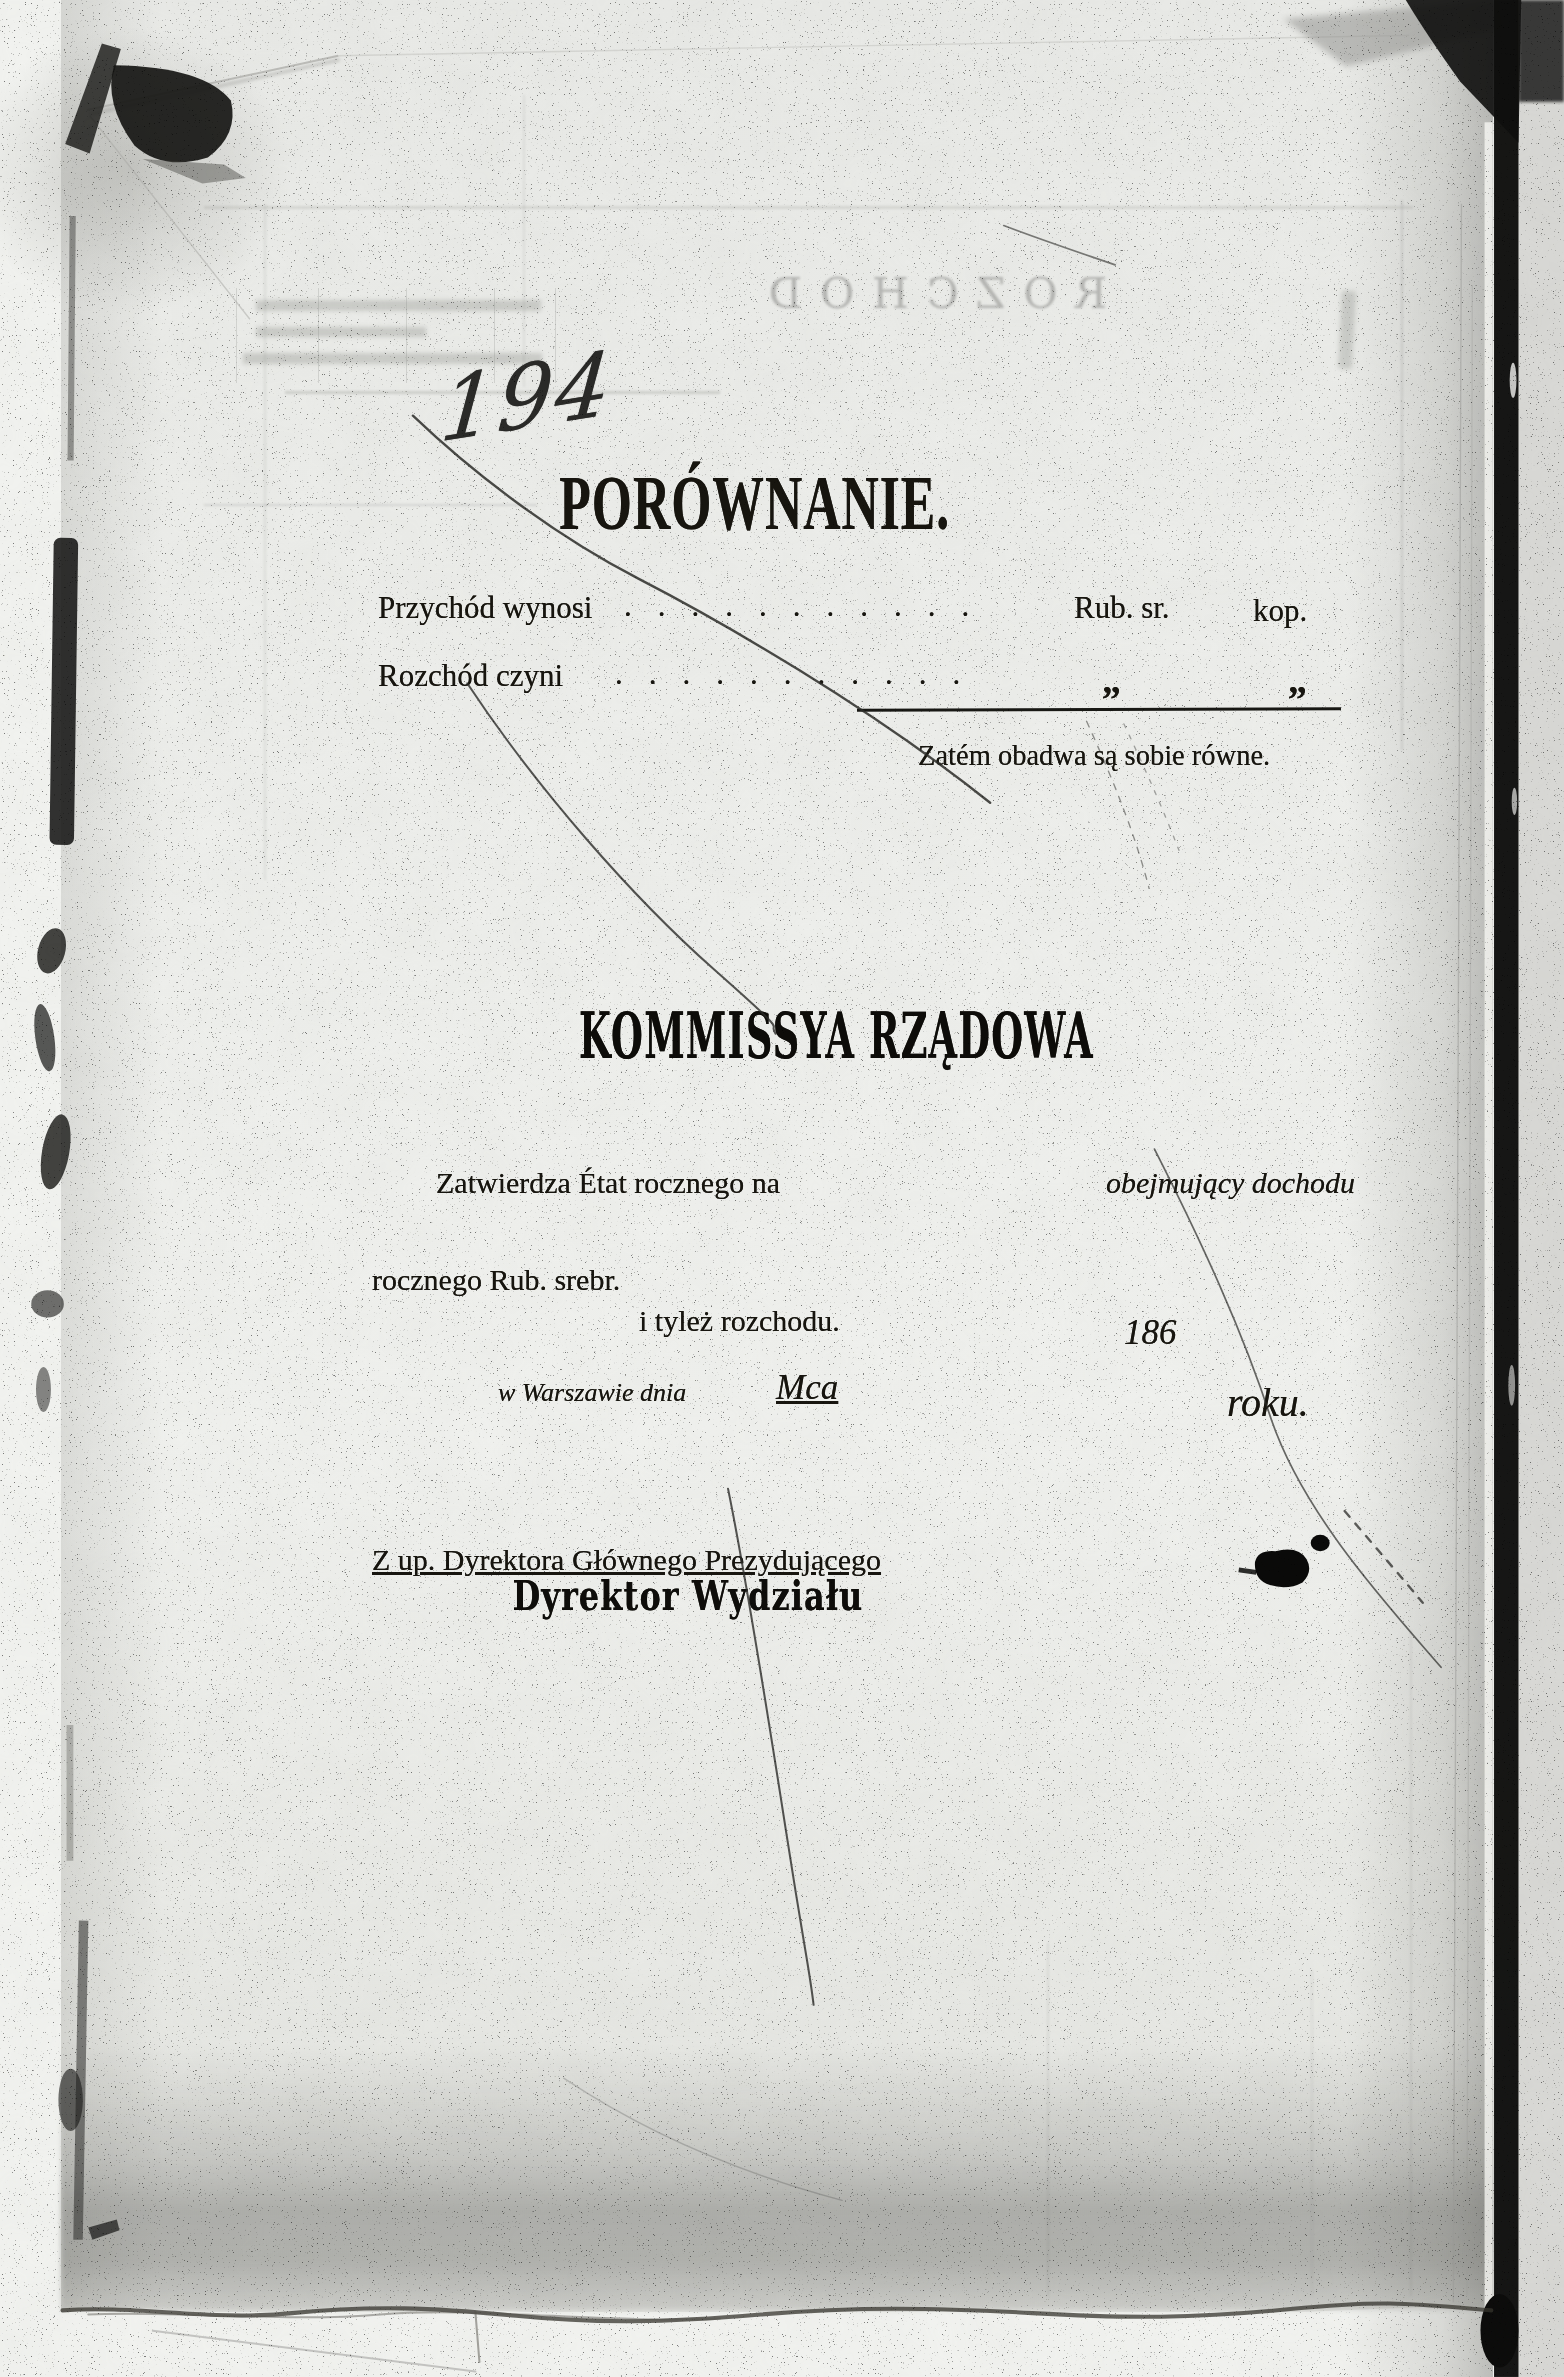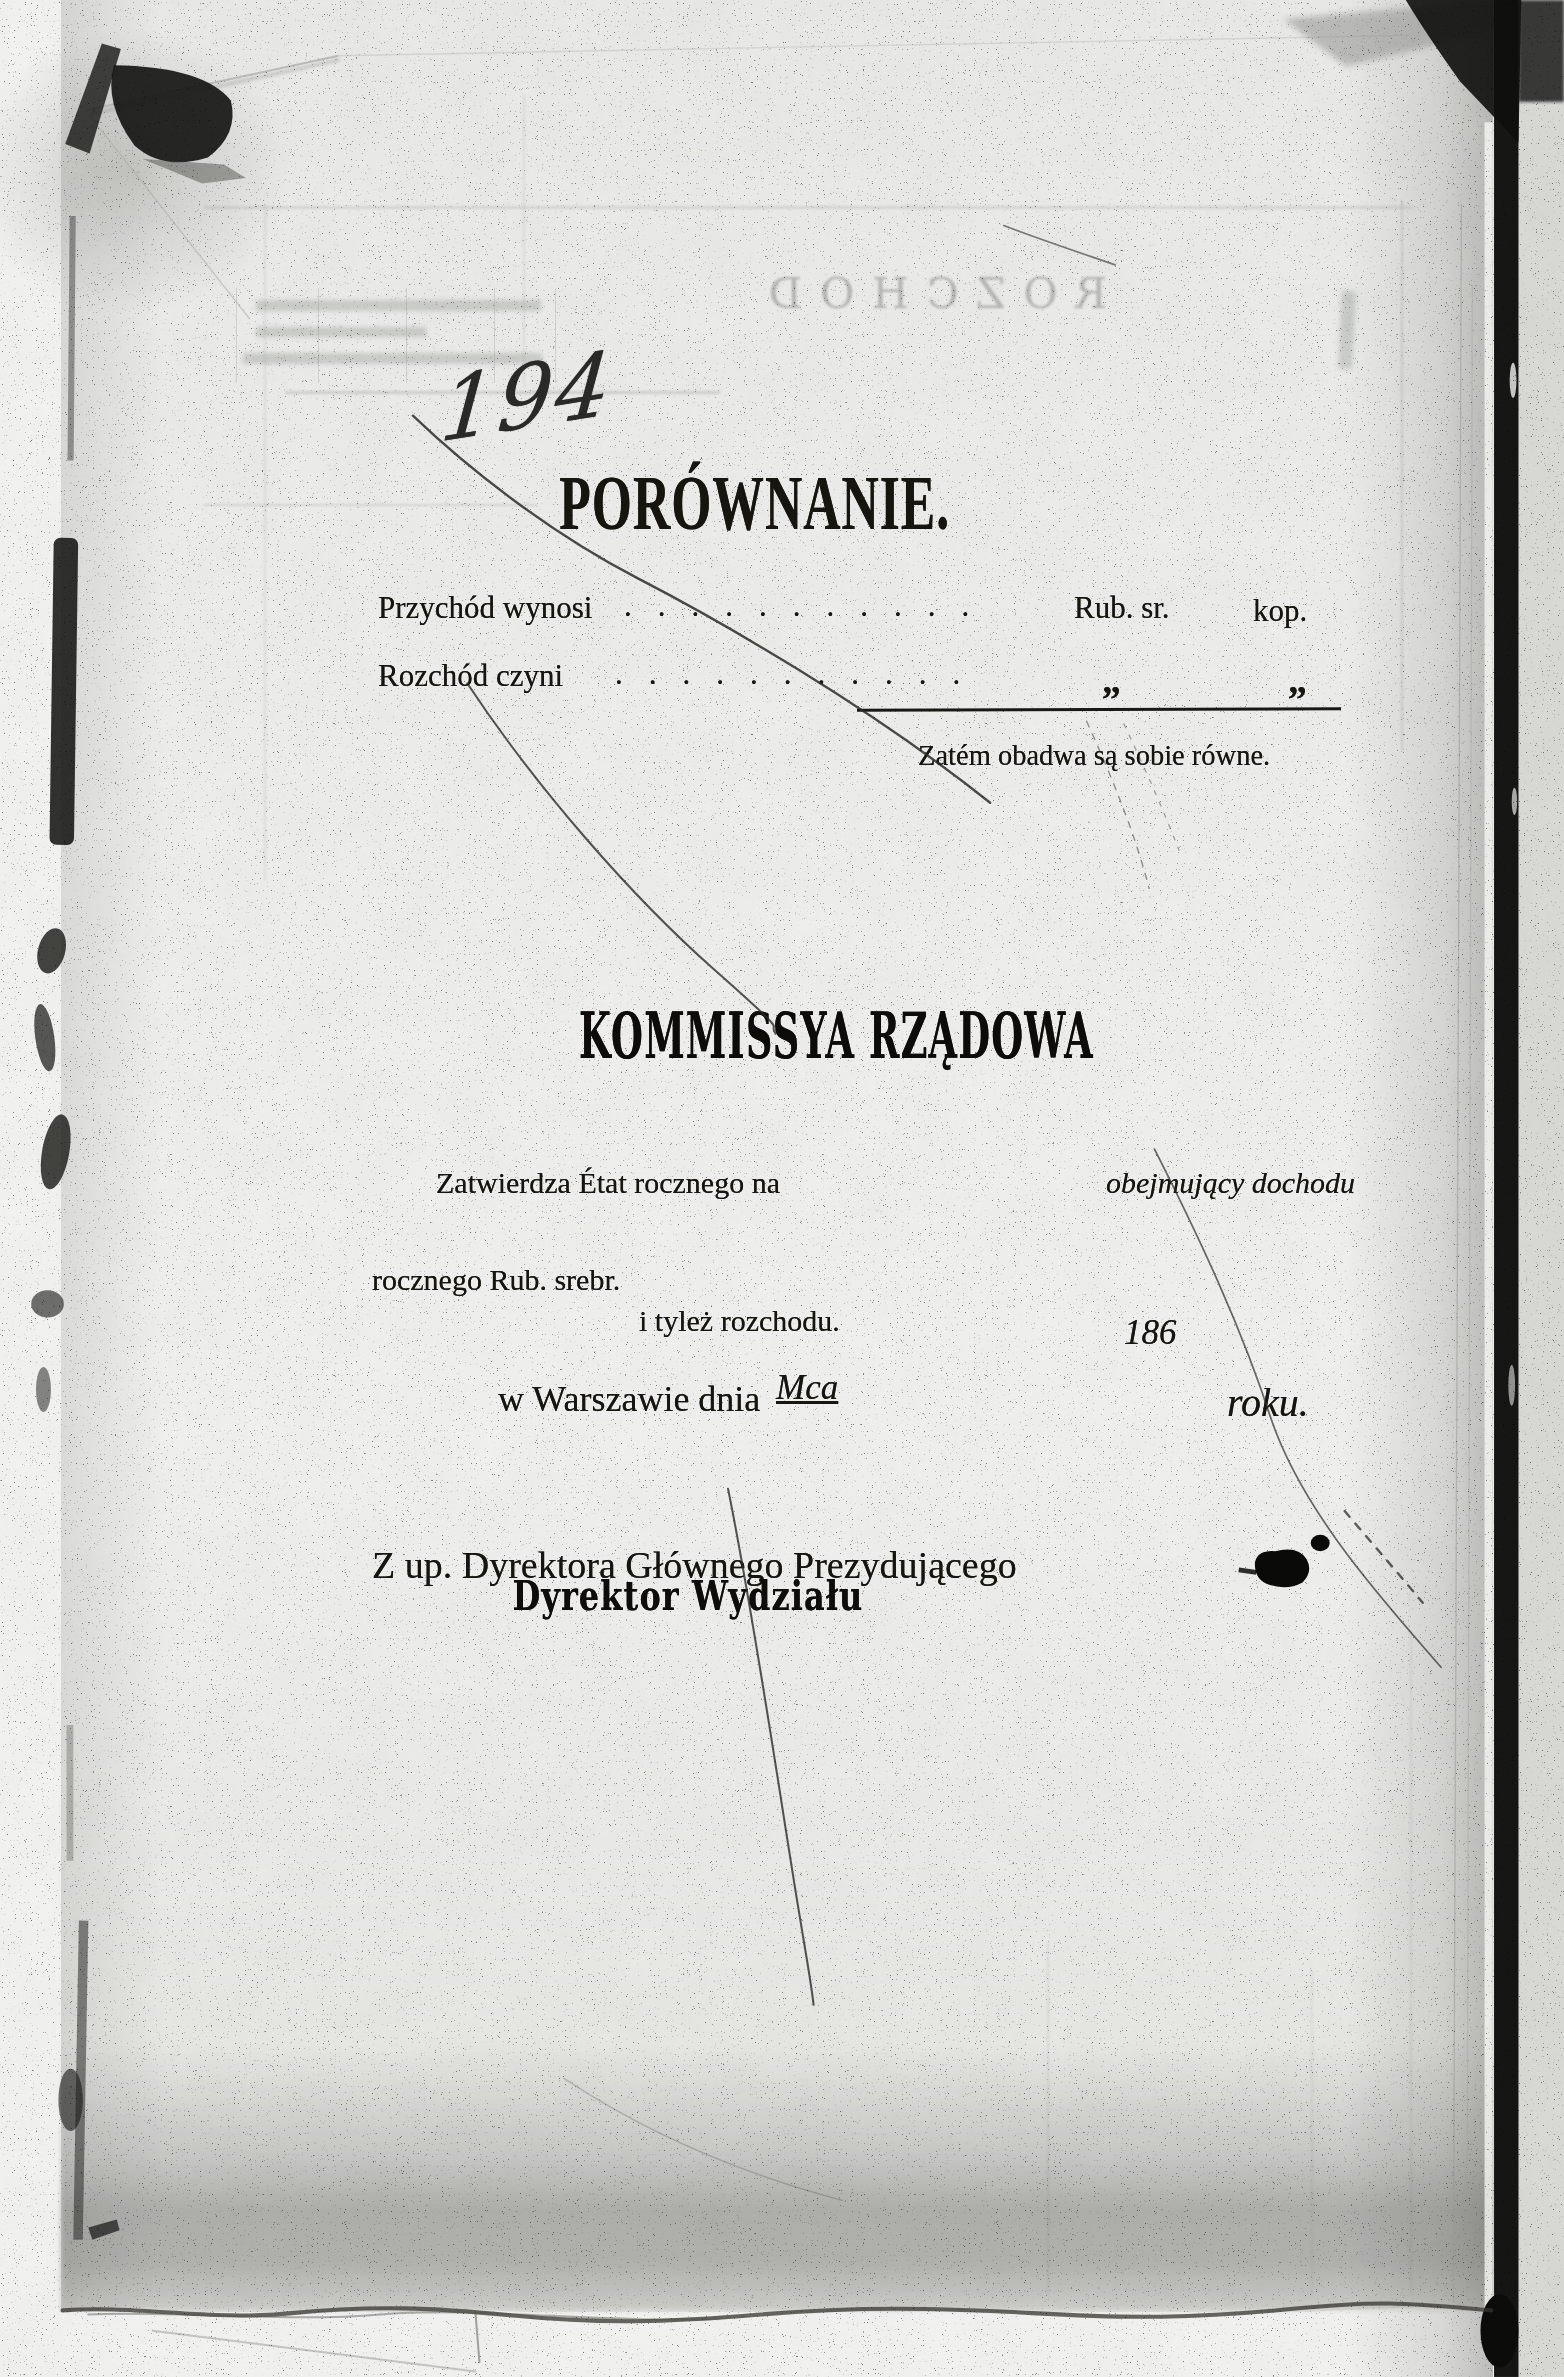--- a/index.html
+++ b/index.html
@@ -75,25 +75,25 @@
   .equality{left:918px;top:740px;font-size:28.5px;}
   .commission-heading{
     left:469px;top:999px;width:564px;text-align:center;
     font-family:"DejaVu Serif",serif;font-size:60px;font-weight:bold;letter-spacing:2px;
     transform:scale(0.61,1.06);transform-origin:50% 0;color:#0d0c09;
   }
   .approval-left{left:436px;top:1166px;font-size:30px;}
   .approval-right{left:1106px;top:1166px;font-size:30px;font-style:italic;}
   .annual{left:372px;top:1253px;font-size:30px;margin-top:10px;}
   .tylez{left:639px;top:1304px;font-size:30px;}
-  .date-place{left:498px;top:1378px;font-size:36px;}
+  .date-place{left:498px;top:1378px;font-size:26px;font-style:italic;}
   .date-month{left:776px;top:1368px;font-size:35px;font-style:italic;text-decoration:underline;}
   .date-year{left:1124px;top:1313px;font-size:35px;font-style:italic;}
   .date-roku{left:1227px;top:1379px;font-size:40px;font-style:italic;}
-  .auth{left:372px;top:1543px;font-size:38px;}
+  .auth{left:372px;top:1543px;font-size:30px;text-decoration:underline;}
   .signer{
     left:475px;top:1572px;width:340px;text-align:center;
     font-family:"DejaVu Serif",serif;font-size:41px;font-weight:bold;letter-spacing:1.4px;
     transform:scale(0.78,1.0);transform-origin:50% 0;color:#0e0d0a;
   }
   
   .hand-number{
     position:absolute;left:440px;top:346px;
     font-family:"DejaVu Serif",serif;font-style:italic;font-size:87px;color:#2a2a28;
     transform:rotate(-9deg) skewX(-14deg);letter-spacing:2.7px;

